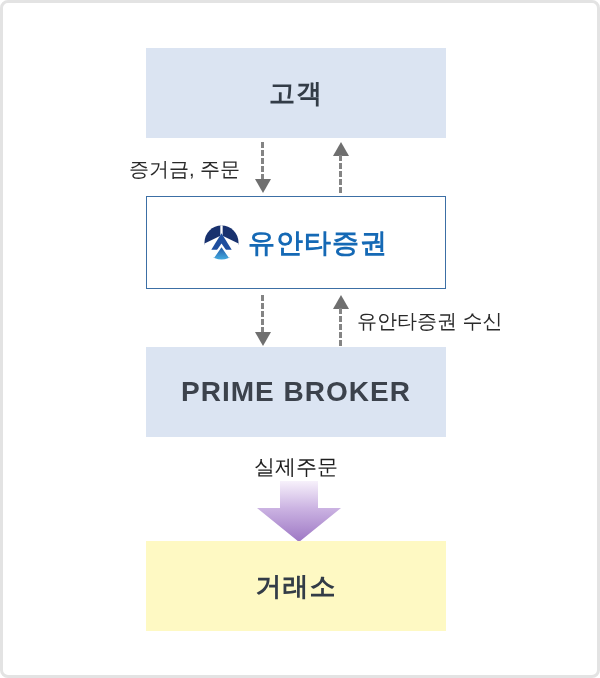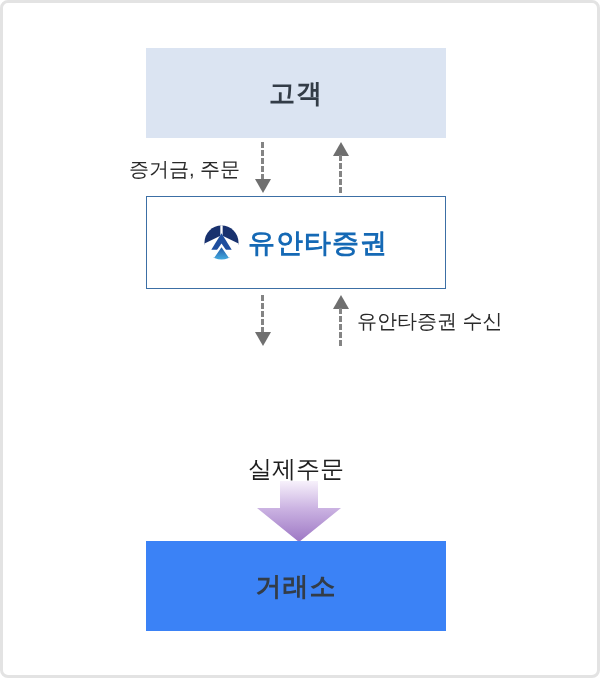--- a/index.html
+++ b/index.html
@@ -9,21 +9,21 @@
     font-family:"Liberation Sans","DejaVu Sans",sans-serif; overflow:hidden;
   }
   
   .node {
     position:absolute; left:143px; width:300px;
     display:flex; align-items:center; justify-content:center;
   }
   .node-customer { top:45px;  height:90px; background:#dbe4f2; }
   .node-broker   { top:193px; height:93px; background:#ffffff; border:1px solid #3c6fa5; box-sizing:border-box; gap:9px; }
   .node-prime    { top:344px; height:90px; background:#dbe4f2; }
-  .node-exchange { top:538px; height:90px; background:#3b82f6; }
+  .node-exchange { top:538px; height:90px; background:#fef9c3; }
 
   .node-title   { font-size:26px; font-weight:600; color:#333c47; letter-spacing:1px; }
   .prime-title  { font-size:28px; font-weight:600; color:#3c424c; letter-spacing:1px; }
   .broker-name  { font-size:27px; font-weight:700; color:#1569b5; letter-spacing:1px; }
 
   
   .dash {
     position:absolute; width:0; height:38px;
     border-left:3px dashed #848484;
   }
@@ -52,21 +52,21 @@
     position:absolute; font-size:20px; font-weight:500;
     color:#2a2a2a; white-space:nowrap; line-height:22px;
   }
   .l1-down { right:357px; top:155px; }
   .l1-up   { left:353px;  top:155px; }
   .l2-down { right:352px; top:307px; }
   .l2-up   { left:354px;  top:307px; }
 
   .actual-order-label {
     position:absolute; left:143px; top:450px; width:300px; text-align:center;
-    font-size:24px; font-weight:500; color:#1e1e1e;
+    font-size:21px; font-weight:500; color:#1e1e1e;
   }
   .big-arrow { position:absolute; left:254px; top:478px; }
 </style>
 </head>
 <body>
 
 <div class="frame">
 
   <div class="node node-customer">
     <span class="node-title">고객</span>
@@ -106,20 +106,23 @@
     </span>
     <span class="broker-name">유안타증권</span>
   </div>
 
   <div class="dash a2-down-line"></div>
   <div class="head-down a2-down-head"></div>
   <div class="head-up a2-up-head"></div>
   <div class="dash a2-up-line"></div>
   <span class="flow-label l2-up">유안타증권 수신</span>
 
+  <div class="node node-prime">
+    <span class="prime-title">PRIME BROKER</span>
+  </div>
 
   <div class="actual-order-label">실제주문</div>
   <div class="big-arrow">
     <svg width="84" height="61" viewBox="0 0 84 61" aria-hidden="true">
       <defs>
         <linearGradient id="ag" x1="0" y1="0" x2="0" y2="1">
           <stop offset="0" stop-color="#f7f1fb"></stop>
           <stop offset="0.45" stop-color="#cbb3e2"></stop>
           <stop offset="1" stop-color="#9d77c4"></stop>
         </linearGradient>

